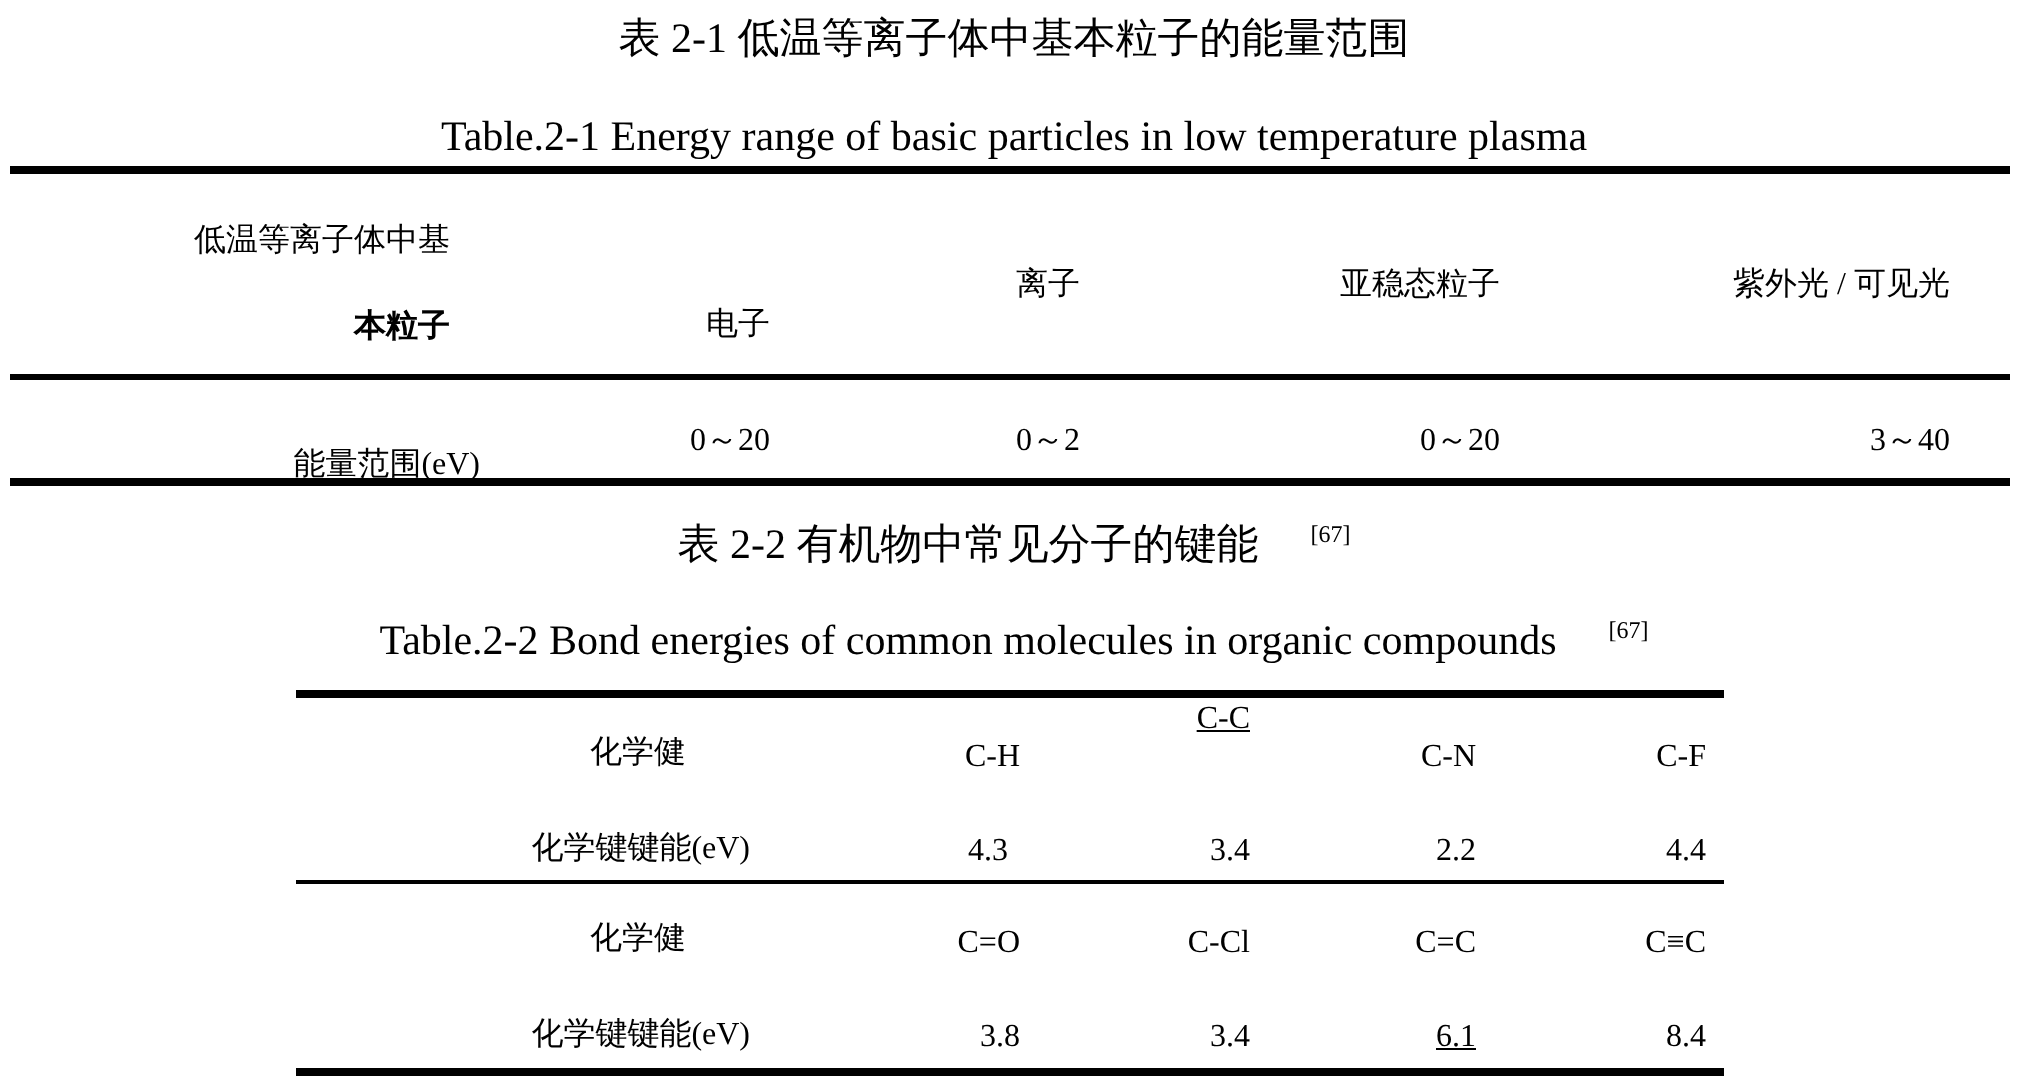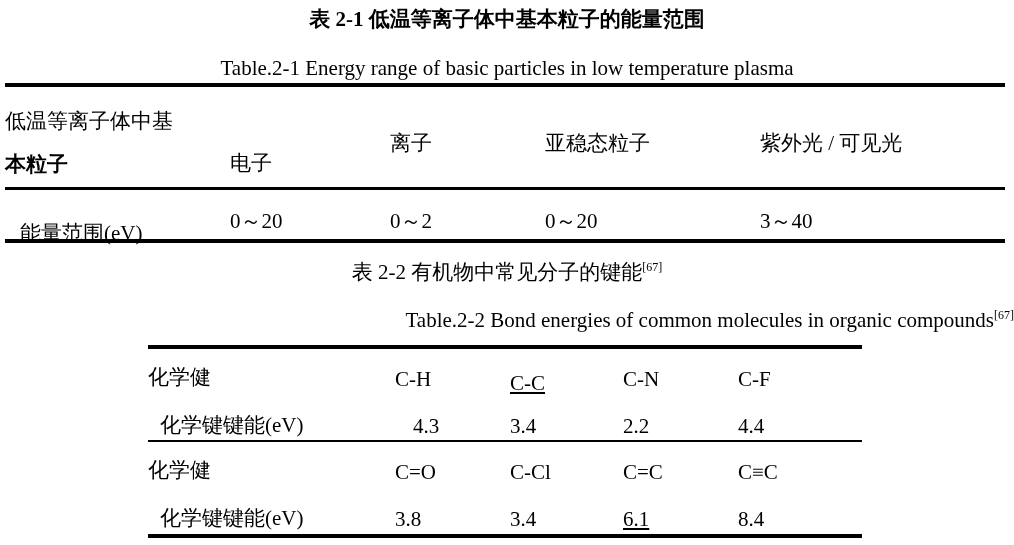--- a/index.html
+++ b/index.html
@@ -5,31 +5,31 @@
   html, body { margin: 0; padding: 0; background: #ffffff; }
   body {
     width: 1014px; height: 545px; position: relative; overflow: hidden;
     font-family: "Liberation Serif", "DejaVu Serif", serif;
     color: #000;
   }
   .caption {
     position: absolute; left: 0; width: 1014px; text-align: center;
     font-size: 21px; line-height: 24px; white-space: nowrap;
   }
-  .caption sup { font-size: 12px; vertical-align: 8px; line-height: 0; }
+  .caption sup { font-size: 12px; vertical-align: 8px; line-height: 0; padding-left: 26px; }
   .rule { position: absolute; background: #000; }
   .cell {
-    position: absolute; text-align: left; font-size: 21px; line-height: 26px;
+    position: absolute; text-align: right; font-size: 16px; line-height: 26px;
     white-space: nowrap;
   }
 </style>
 </head>
 <body>
 
-<div class="caption" style="top:7px;font-weight:bold;">表 2-1 低温等离子体中基本粒子的能量范围</div>
+<div class="caption" style="top:7px;">表 2-1 低温等离子体中基本粒子的能量范围</div>
 <div class="caption" style="top:56px;">Table.2-1 Energy range of basic particles in low temperature plasma</div>
 
 <div class="rule" style="left:5px; top:83px; width:1000px; height:4px;"></div>
 
 <div>
   <div class="cell" style="left:5px; top:108px; width:220px;">低温等离子体中基</div>
   <div class="cell" style="left:5px; top:151px; width:220px;font-weight:bold;">本粒子</div>
   <div class="cell" style="left:230px; top:130px; width:155px;margin-top:20px;">电子</div>
   <div class="cell" style="left:390px; top:130px; width:150px;">离子</div>
   <div class="cell" style="left:545px; top:130px; width:205px;">亚稳态粒子</div>
@@ -42,33 +42,33 @@
   <div class="cell" style="left:20px; top:220px; width:220px;">能量范围(eV)</div>
   <div class="cell" style="left:230px; top:208px; width:155px;">0～20</div>
   <div class="cell" style="left:390px; top:208px; width:150px;">0～2</div>
   <div class="cell" style="left:545px; top:208px; width:205px;">0～20</div>
   <div class="cell" style="left:760px; top:208px; width:215px;">3～40</div>
 </div>
 
 <div class="rule" style="left:5px; top:239px; width:1000px; height:4px;"></div>
 
 <div class="caption" style="top:260px;"><span>表 2-2 有机物中常见分子的键能</span><sup>[67]</sup></div>
-<div class="caption" style="top:308px;text-align:right;"><span>Table.2-2 Bond energies of common molecules in organic compounds</span><sup>[67]</sup></div>
+<div class="caption" style="top:308px;"><span>Table.2-2 Bond energies of common molecules in organic compounds</span><sup>[67]</sup></div>
 
 <div class="rule" style="left:148px; top:345px; width:714px; height:4px;"></div>
 
 <div>
   <div class="cell" style="left:148px; top:364px; width:195px;">化学健</div>
   <div class="cell" style="left:395px; top:366px; width:115px;">C-H</div>
-  <div class="cell" style="left:510px; top:370px; width:115px;text-decoration:underline;">C-C</div>
+  <div class="cell" style="left:510px; top:347px; width:115px;text-decoration:underline;">C-C</div>
   <div class="cell" style="left:623px; top:366px; width:115px;">C-N</div>
   <div class="cell" style="left:738px; top:366px; width:115px;">C-F</div>
 
   <div class="cell" style="left:160px; top:412px; width:215px;">化学键键能(eV)</div>
-  <div class="cell" style="left:413px; top:413px; width:115px;">4.3</div>
+  <div class="cell" style="left:389px; top:413px; width:115px;">4.3</div>
   <div class="cell" style="left:510px; top:413px; width:115px;">3.4</div>
   <div class="cell" style="left:623px; top:413px; width:115px;">2.2</div>
   <div class="cell" style="left:738px; top:413px; width:115px;">4.4</div>
 </div>
 
 <div class="rule" style="left:148px; top:440px; width:714px; height:2px;"></div>
 
 <div>
   <div class="cell" style="left:148px; top:457px; width:195px;">化学健</div>
   <div class="cell" style="left:395px; top:459px; width:115px;">C=O</div>

